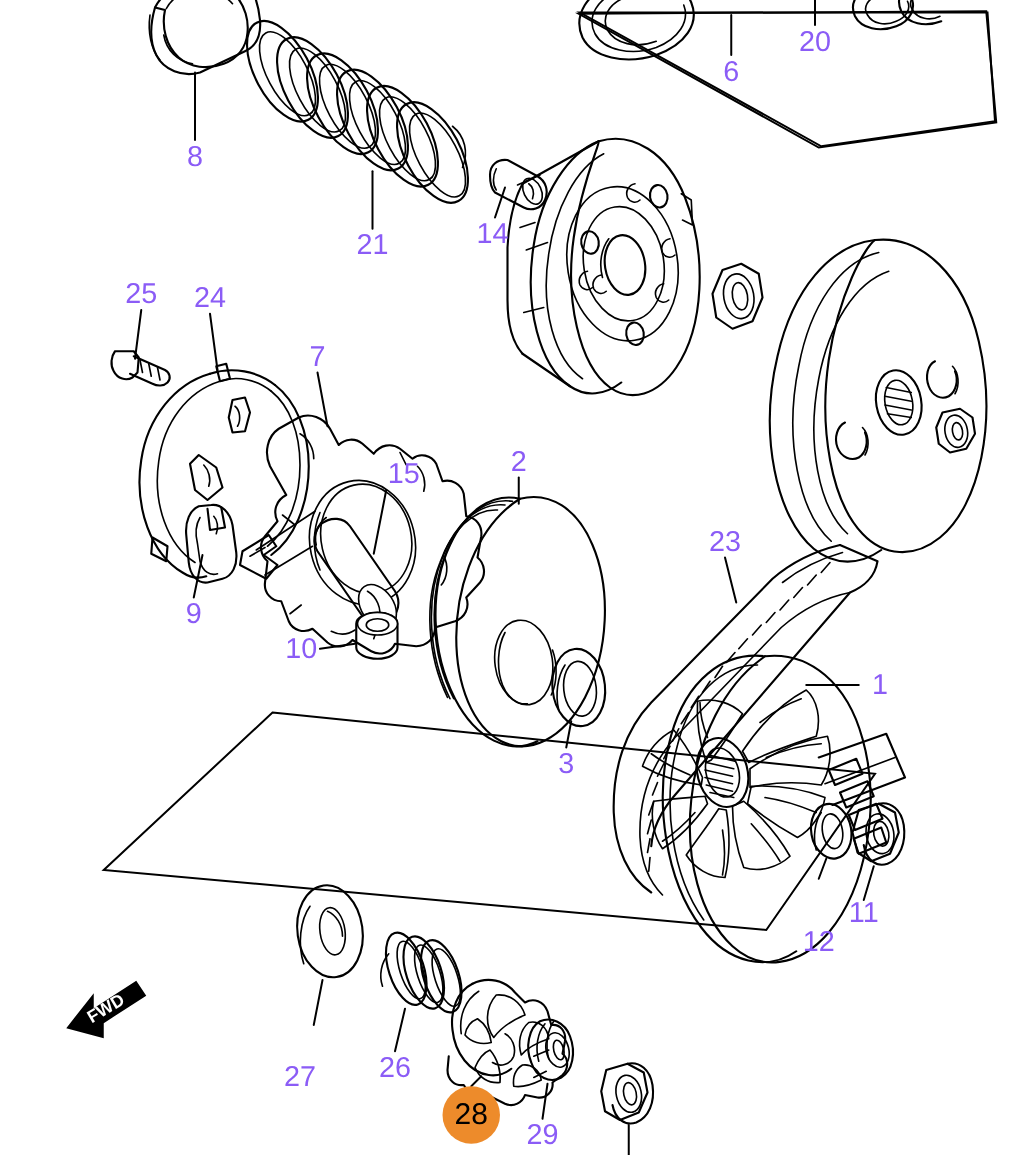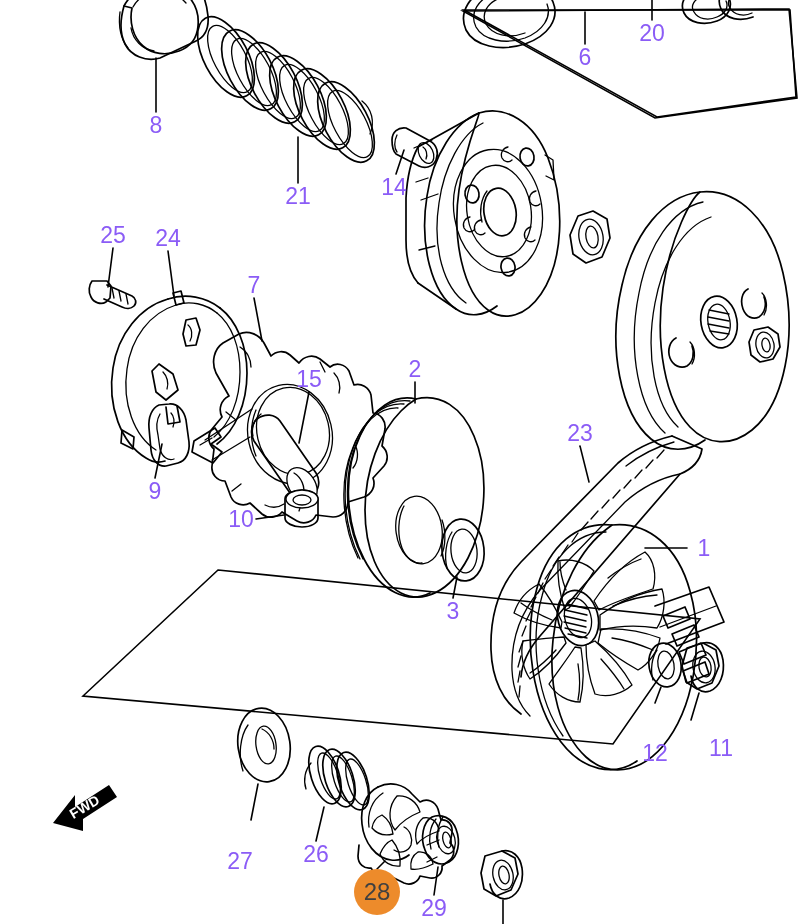--- a/index.html
+++ b/index.html
@@ -526,30 +526,30 @@
   <div id="callout-layer">
       <div class="callout-label" style="left: 156px; top: 125px;">8</div>
       <div class="callout-label" style="left: 298px; top: 196px;">21</div>
       <div class="callout-label" style="left: 394px; top: 187px;">14</div>
       <div class="callout-label" style="left: 585px; top: 57px;">6</div>
       <div class="callout-label" style="left: 652px; top: 33px;">20</div>
       <div class="callout-label" style="left: 113px; top: 235px;">25</div>
       <div class="callout-label" style="left: 168px; top: 238px; text-align: right;">24</div>
       <div class="callout-label" style="left: 254px; top: 285px;">7</div>
       <div class="callout-label" style="left: 155px; top: 491px;">9</div>
-      <div class="callout-label" style="left: 309px; top: 379px;">15</div>
+      <div class="callout-label" style="left: 323px; top: 379px;">15</div>
       <div class="callout-label" style="left: 241px; top: 519px;">10</div>
       <div class="callout-label" style="left: 415px; top: 369px;">2</div>
       <div class="callout-label" style="left: 453px; top: 611px;">3</div>
       <div class="callout-label" style="left: 580px; top: 433px;">23</div>
       <div class="callout-label" style="left: 704px; top: 548px;">1</div>
       <div class="callout-label" style="left: 655px; top: 716px; margin-top: 37px;">12</div>
-      <div class="callout-label" style="left: 691px; top: 748px; margin-left: 30px;">11</div>
+      <div class="callout-label" style="left: 691px; top: 730px;">11</div>
       <div class="callout-label" style="left: 240px; top: 833px; margin-top: 28px;">27</div>
       <div class="callout-label" style="left: 316px; top: 854px;">26</div>
       <div class="callout-label" style="left: 434px; top: 908px;">29</div>
     </div>
 
-  <div class="callout-badge" id="highlight-badge" style="left: 377px; top: 892px; background: rgb(237, 139, 43); color: #404040; text-align: center;">
+  <div class="callout-badge" id="highlight-badge" style="left: 377px; top: 892px; background: rgb(237, 139, 43); color: #000000; text-align: center;">
     <span>28</span>
   </div>
 
 </div>
 
 </body></html>

